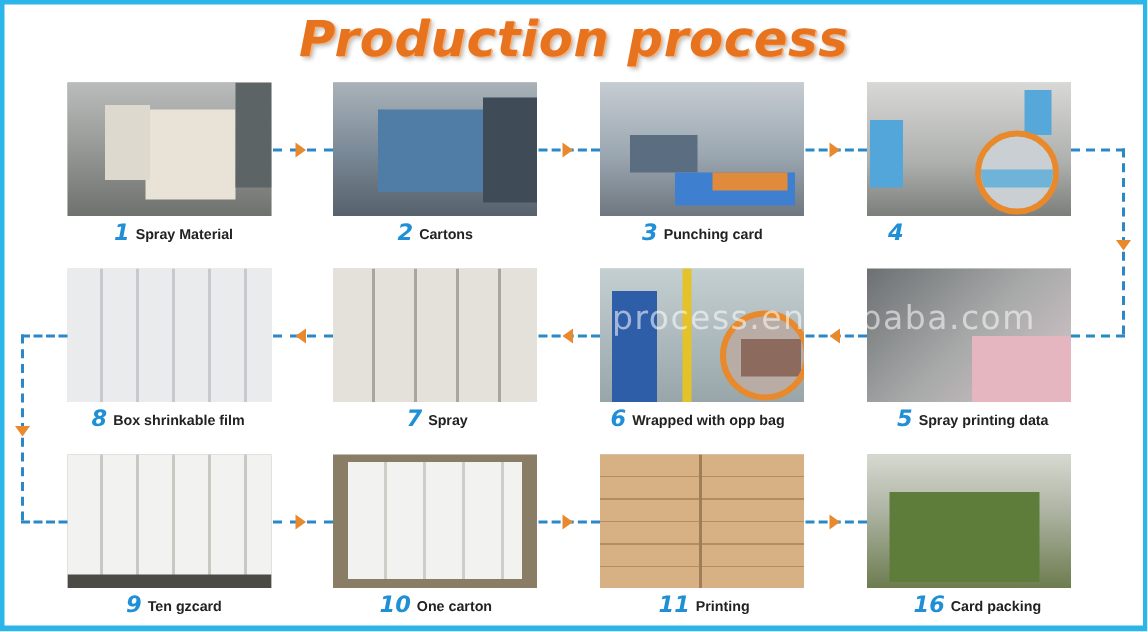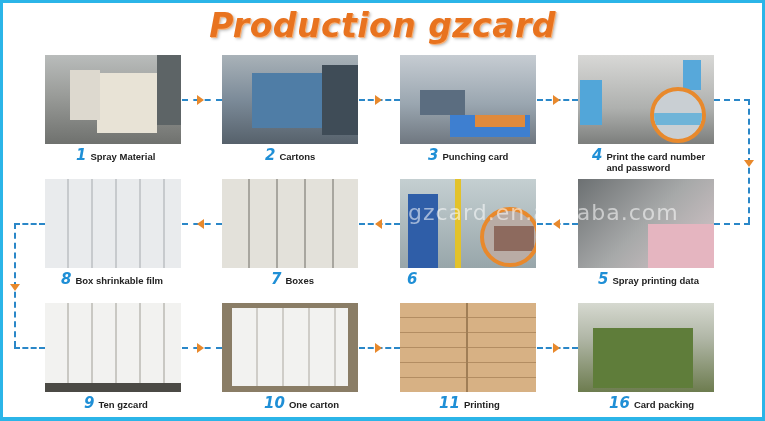--- a/index.html
+++ b/index.html
@@ -53,21 +53,21 @@
   .arrow-r, .arrow-l, .arrow-d { position: absolute; width: 0; height: 0; }
   .arrow-r { border-top: 5px solid transparent; border-bottom: 5px solid transparent; border-left: 7px solid #e8892c; }
   .arrow-l { border-top: 5px solid transparent; border-bottom: 5px solid transparent; border-right: 7px solid #e8892c; }
   .arrow-d { border-left: 5px solid transparent; border-right: 5px solid transparent; border-top: 7px solid #e8892c; }
 </style>
 </head>
 <body>
 
 <div class="frame"></div>
 
-<div class="title">Production gzcard</div>
+<div class="title">Production process</div>
 
 <div class="photo" style="left:45px;top:55px;background:#8d8f8c;">
   <div class="shade" style="background:linear-gradient(180deg,#b9bcbb 0%,#9a9c99 45%,#6f716e 100%);"></div>
   <div class="block" style="left:52px;top:18px;width:60px;height:60px;background:#e8e3d6;"></div>
   <div class="block" style="left:25px;top:15px;width:30px;height:50px;background:#ddd9cf;"></div>
   <div class="block" style="left:112px;top:0;width:24px;height:70px;background:#5d6466;"></div>
 </div>
 <div class="photo" style="left:222px;top:55px;background:#7a8592;">
   <div class="shade" style="background:linear-gradient(180deg,#a9b2b8 0%,#7c8b99 50%,#56616b 100%);"></div>
   <div class="block" style="left:30px;top:18px;width:70px;height:55px;background:#4f7da6;"></div>
@@ -116,60 +116,60 @@
 </div>
 <div class="photo" style="left:400px;top:303px;background:#c9a47a;">
   <div class="shade" style="background:repeating-linear-gradient(0deg,#d7b184 0 14px,#b38d62 14px 15px);"></div>
   <div class="block" style="left:66px;top:0;width:2px;height:89px;background:#a07e56;"></div>
 </div>
 <div class="photo" style="left:578px;top:303px;background:#a6aa9e;">
   <div class="shade" style="background:linear-gradient(180deg,#d6d9d0 0%,#b0b6a6 40%,#6d7c4f 100%);"></div>
   <div class="block" style="left:15px;top:25px;width:100px;height:60px;background:#5f7d3a;"></div>
 </div>
 
-<div class="watermark">gzcard.en.alibaba.com</div>
+<div class="watermark">process.en.alibaba.com</div>
 
 <div class="caption" style="left:76px;top:149px;">
   <span class="num">1</span>
   <span class="lbl">Spray Material</span>
 </div>
 <div class="caption" style="left:265px;top:149px;">
   <span class="num">2</span>
   <span class="lbl">Cartons</span>
 </div>
 <div class="caption" style="left:428px;top:149px;">
   <span class="num">3</span>
   <span class="lbl">Punching card</span>
 </div>
 <div class="caption" style="left:592px;top:149px;width:120px;">
   <span class="num">4</span>
-  <span class="lbl">Print the card number and password</span>
 </div>
 
 <div class="caption" style="left:61px;top:273px;">
   <span class="num">8</span>
   <span class="lbl">Box shrinkable film</span>
 </div>
 <div class="caption" style="left:271px;top:273px;">
   <span class="num">7</span>
-  <span class="lbl">Boxes</span>
+  <span class="lbl">Spray</span>
 </div>
 <div class="caption" style="left:407px;top:273px;">
   <span class="num">6</span>
+  <span class="lbl">Wrapped with opp bag</span>
 </div>
 <div class="caption" style="left:598px;top:273px;">
   <span class="num">5</span>
   <span class="lbl">Spray printing data</span>
 </div>
 
 <div class="caption" style="left:84px;top:397px;">
   <span class="num">9</span>
   <span class="lbl">Ten gzcard</span>
 </div>
-<div class="caption" style="left:264px;top:397px;align-items:flex-end;">
+<div class="caption" style="left:253px;top:397px;align-items:flex-end;">
   <span class="num">10</span>
   <span class="lbl">One carton</span>
 </div>
 <div class="caption" style="left:439px;top:397px;">
   <span class="num">11</span>
   <span class="lbl">Printing</span>
 </div>
 <div class="caption" style="left:609px;top:397px;">
   <span class="num">16</span>
   <span class="lbl">Card packing</span>

